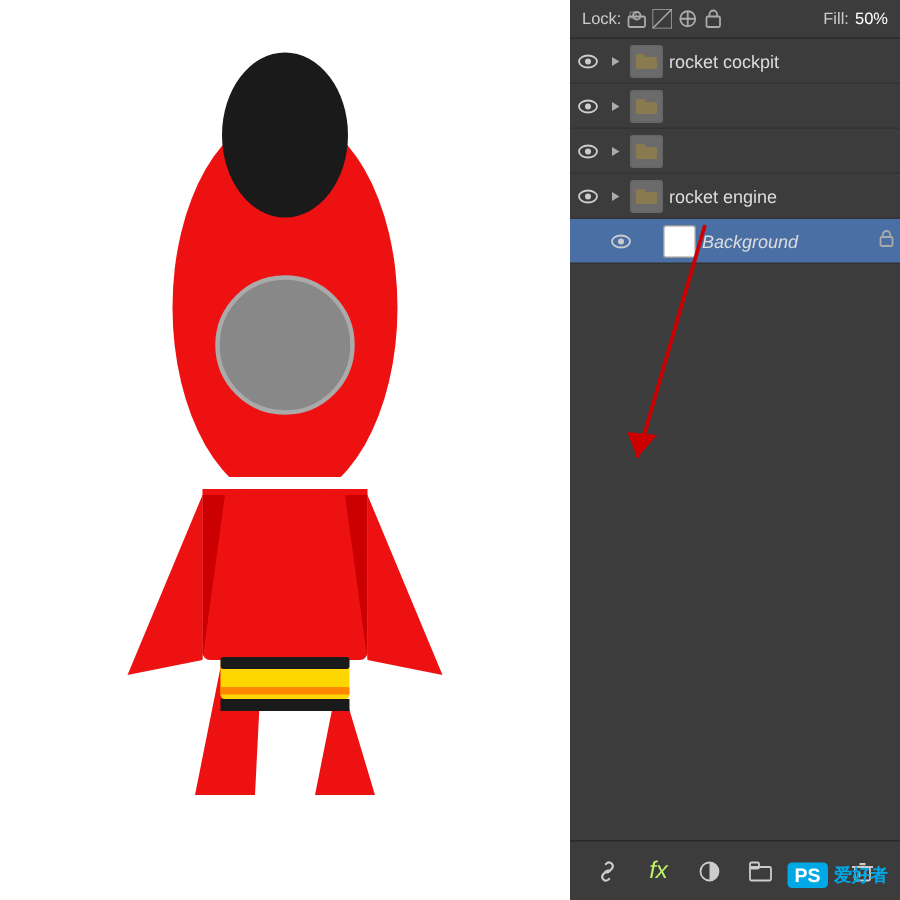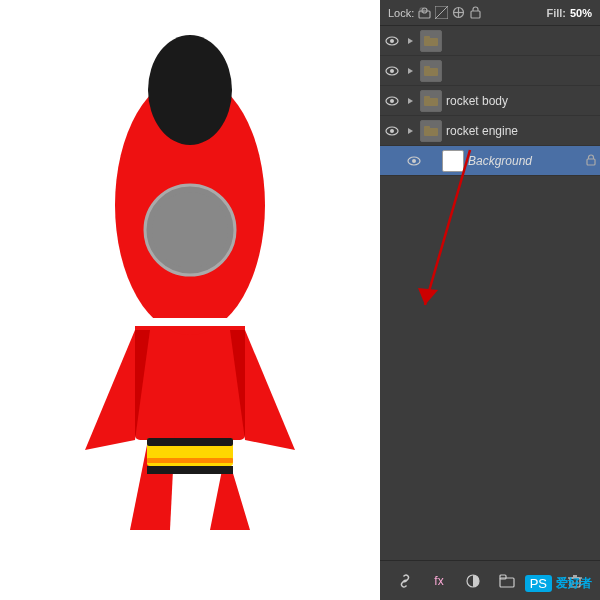--- a/index.html
+++ b/index.html
@@ -54,21 +54,20 @@
       align-items: center;
     }
 
     .fill-row {
       display: flex;
       align-items: center;
       gap: 4px;
       margin-left: auto;
       font-size: 11px;
       color: #ccc;
-      font-weight: bold;
     }
 
     .layers-list {
       flex: 1;
       overflow: hidden;
       background: #3c3c3c;
     }
 
     .layer-item {
       display: flex;
@@ -169,21 +168,21 @@
       right: 8px;
       display: flex;
       align-items: center;
       gap: 4px;
       z-index: 20;
     }
 
     .ps-logo {
       background: #00a8e6;
       color: #fff;
-      font-weight: normal;
+      font-weight: bold;
       font-size: 13px;
       padding: 1px 5px;
       border-radius: 3px;
     }
 
     .ps-text {
       color: #00a8e6;
       font-size: 12px;
       font-weight: bold;
     }
@@ -270,20 +269,21 @@
         <svg width="8" height="8" viewBox="0 0 8 8">
             <polygon points="2,1 7,4 2,7" fill="#aaa"></polygon>
           </svg>
       </div>
       <div class="layer-thumb folder">
         <svg width="14" height="11" viewBox="0 0 14 11">
             <rect x="0" y="3" width="14" height="8" rx="1" fill="#8a7a50"></rect>
             <rect x="0" y="1" width="6" height="3" rx="1" fill="#8a7a50"></rect>
           </svg>
       </div>
+      <span class="layer-name">rocket cockpit</span>
     </div>
 
     <div class="layer-item">
       <div class="layer-eye">
         <svg width="14" height="10" viewBox="0 0 14 10">
             <ellipse cx="7" cy="5" rx="6" ry="4" fill="none" stroke="#ccc" stroke-width="1.2"></ellipse>
             <circle cx="7" cy="5" r="2" fill="#ccc"></circle>
           </svg>
       </div>
       <div class="layer-expand">
@@ -310,21 +310,20 @@
         <svg width="8" height="8" viewBox="0 0 8 8">
             <polygon points="2,1 7,4 2,7" fill="#aaa"></polygon>
           </svg>
       </div>
       <div class="layer-thumb folder">
         <svg width="14" height="11" viewBox="0 0 14 11">
             <rect x="0" y="3" width="14" height="8" rx="1" fill="#8a7a50"></rect>
             <rect x="0" y="1" width="6" height="3" rx="1" fill="#8a7a50"></rect>
           </svg>
       </div>
-      <span class="layer-name">rocket body</span>
     </div>
 
     <div class="layer-item">
       <div class="layer-eye">
         <svg width="14" height="10" viewBox="0 0 14 10">
             <ellipse cx="7" cy="5" rx="6" ry="4" fill="none" stroke="#ccc" stroke-width="1.2"></ellipse>
             <circle cx="7" cy="5" r="2" fill="#ccc"></circle>
           </svg>
       </div>
       <div class="layer-expand">
@@ -364,21 +363,21 @@
 
   <div class="panel-bottom">
 
     <div class="bottom-icon">
       <svg width="16" height="16" viewBox="0 0 16 16">
           <path d="M6 8 a2 2 0 0 0 3 0 l2-2 a2.5 2.5 0 0 0-3.5-3.5l-1 1" fill="none" stroke="#ccc" stroke-width="1.4"></path>
           <path d="M10 8 a2 2 0 0 0-3 0 l-2 2 a2.5 2.5 0 0 0 3.5 3.5l1-1" fill="none" stroke="#ccc" stroke-width="1.4"></path>
         </svg>
     </div>
 
-    <div class="bottom-icon" style="font-size:12px; color:#f9a8d4; ">fx</div>
+    <div class="bottom-icon" style="font-size:16px; color:#bef264; font-style:italic;">fx</div>
 
     <div class="bottom-icon">
       <svg width="16" height="16" viewBox="0 0 16 16">
           <circle cx="8" cy="8" r="6" fill="none" stroke="#ccc" stroke-width="1.2"></circle>
           <path d="M8 2 a6 6 0 0 1 0 12 Z" fill="#ccc"></path>
         </svg>
     </div>
 
     <div class="bottom-icon">
       <svg width="16" height="16" viewBox="0 0 16 16">

